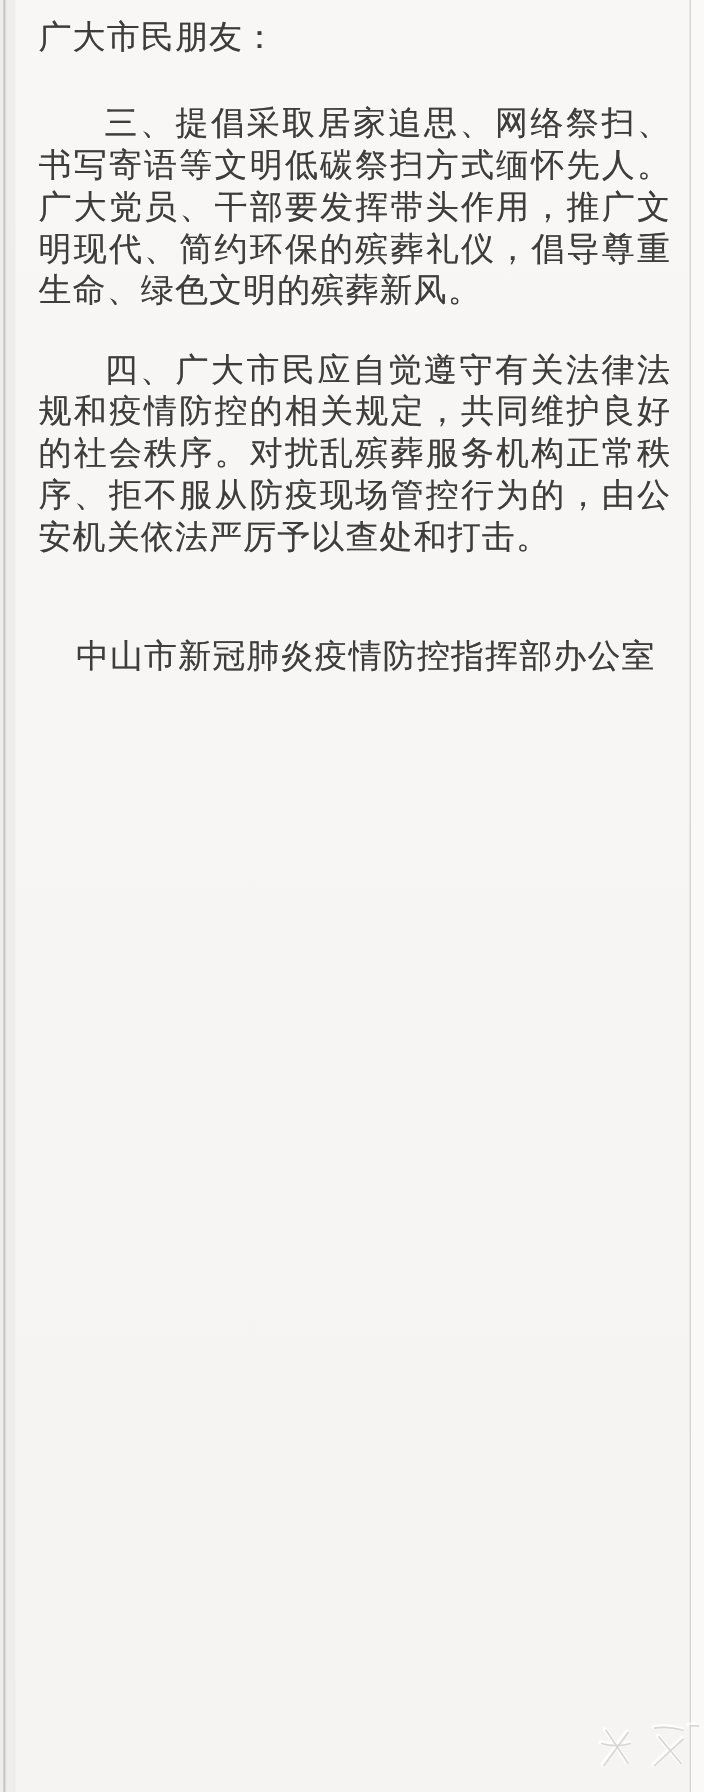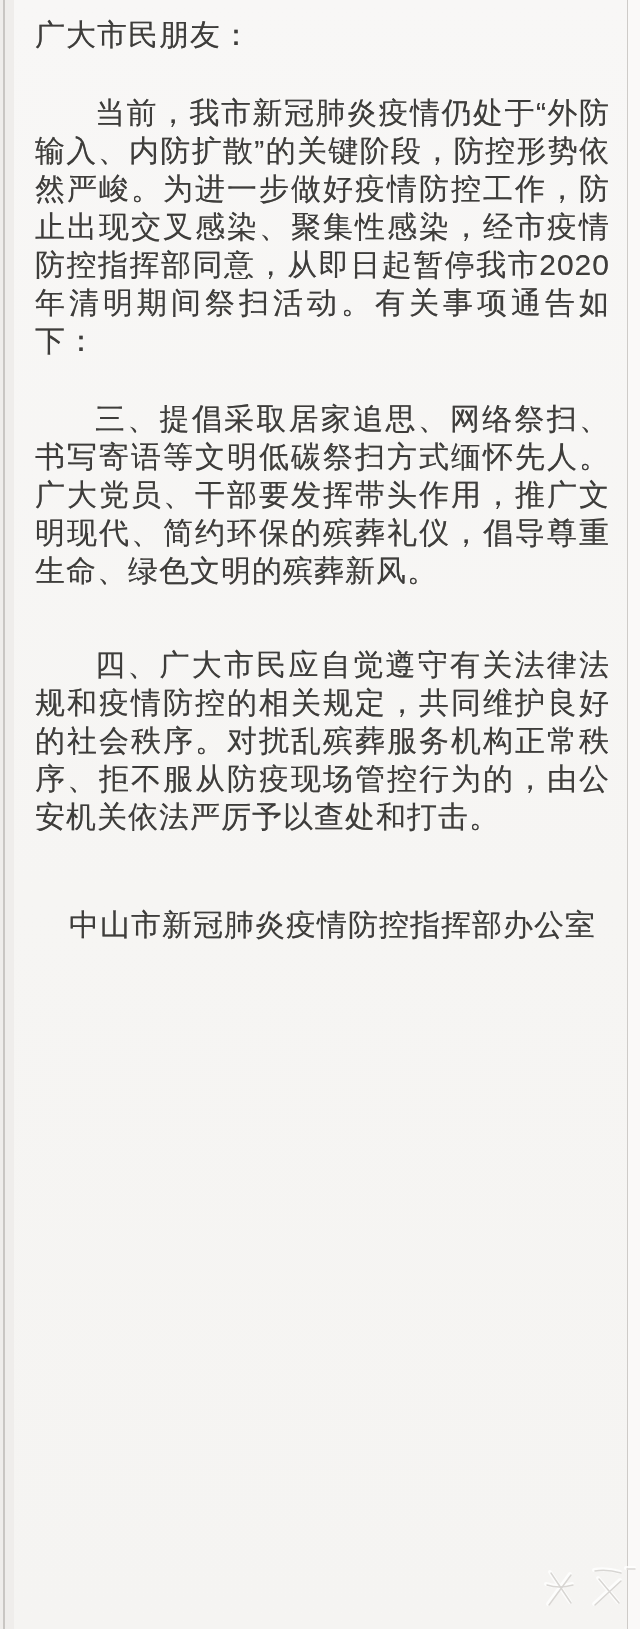--- a/index.html
+++ b/index.html
@@ -44,21 +44,21 @@
     text-shadow: 0 0 .6px rgba(60,58,56,.55);
   }
 
   .salutation { text-indent: 0; }
 
   .para {
     margin-top: 40px;
     text-indent: 2em;
   }
   .para.item-three { margin-top: 40px; }
-  .para.item-four  { margin-top: 56px; }
+  .para.item-four  { margin-top: 34px; }
 
   .signoff {
     margin-top: 70px;
     text-align: right;
     text-indent: 0;
     padding-right: 14px;
   }
 
   
   .watermark {
@@ -76,21 +76,20 @@
 
   <div class="edge-left-strip"></div>
   <div class="edge-left-line"></div>
   <div class="edge-right-strip"></div>
   <div class="edge-right-line"></div>
 
   <div class="doc">
 
     <p class="salutation">广大市民朋友：</p>
 
-    <p class="para">当前，我市新冠肺炎疫情仍处于“外防输入、内防扩散”的关键阶段，防控形势依然严峻。为进一步做好疫情防控工作，防止出现交叉感染、聚集性感染，经市疫情防控指挥部同意，从即日起暂停我市2020年清明期间祭扫活动。有关事项通告如下：</p>
 
 
 
     <p class="para item-three">三、提倡采取居家追思、网络祭扫、书写寄语等文明低碳祭扫方式缅怀先人。广大党员、干部要发挥带头作用，推广文明现代、简约环保的殡葬礼仪，倡导尊重生命、绿色文明的殡葬新风。</p>
 
     <p class="para item-four">四、广大市民应自觉遵守有关法律法规和疫情防控的相关规定，共同维护良好的社会秩序。对扰乱殡葬服务机构正常秩序、拒不服从防疫现场管控行为的，由公安机关依法严厉予以查处和打击。</p>
 
     <p class="signoff">中山市新冠肺炎疫情防控指挥部办公室</p>
 
   </div>

